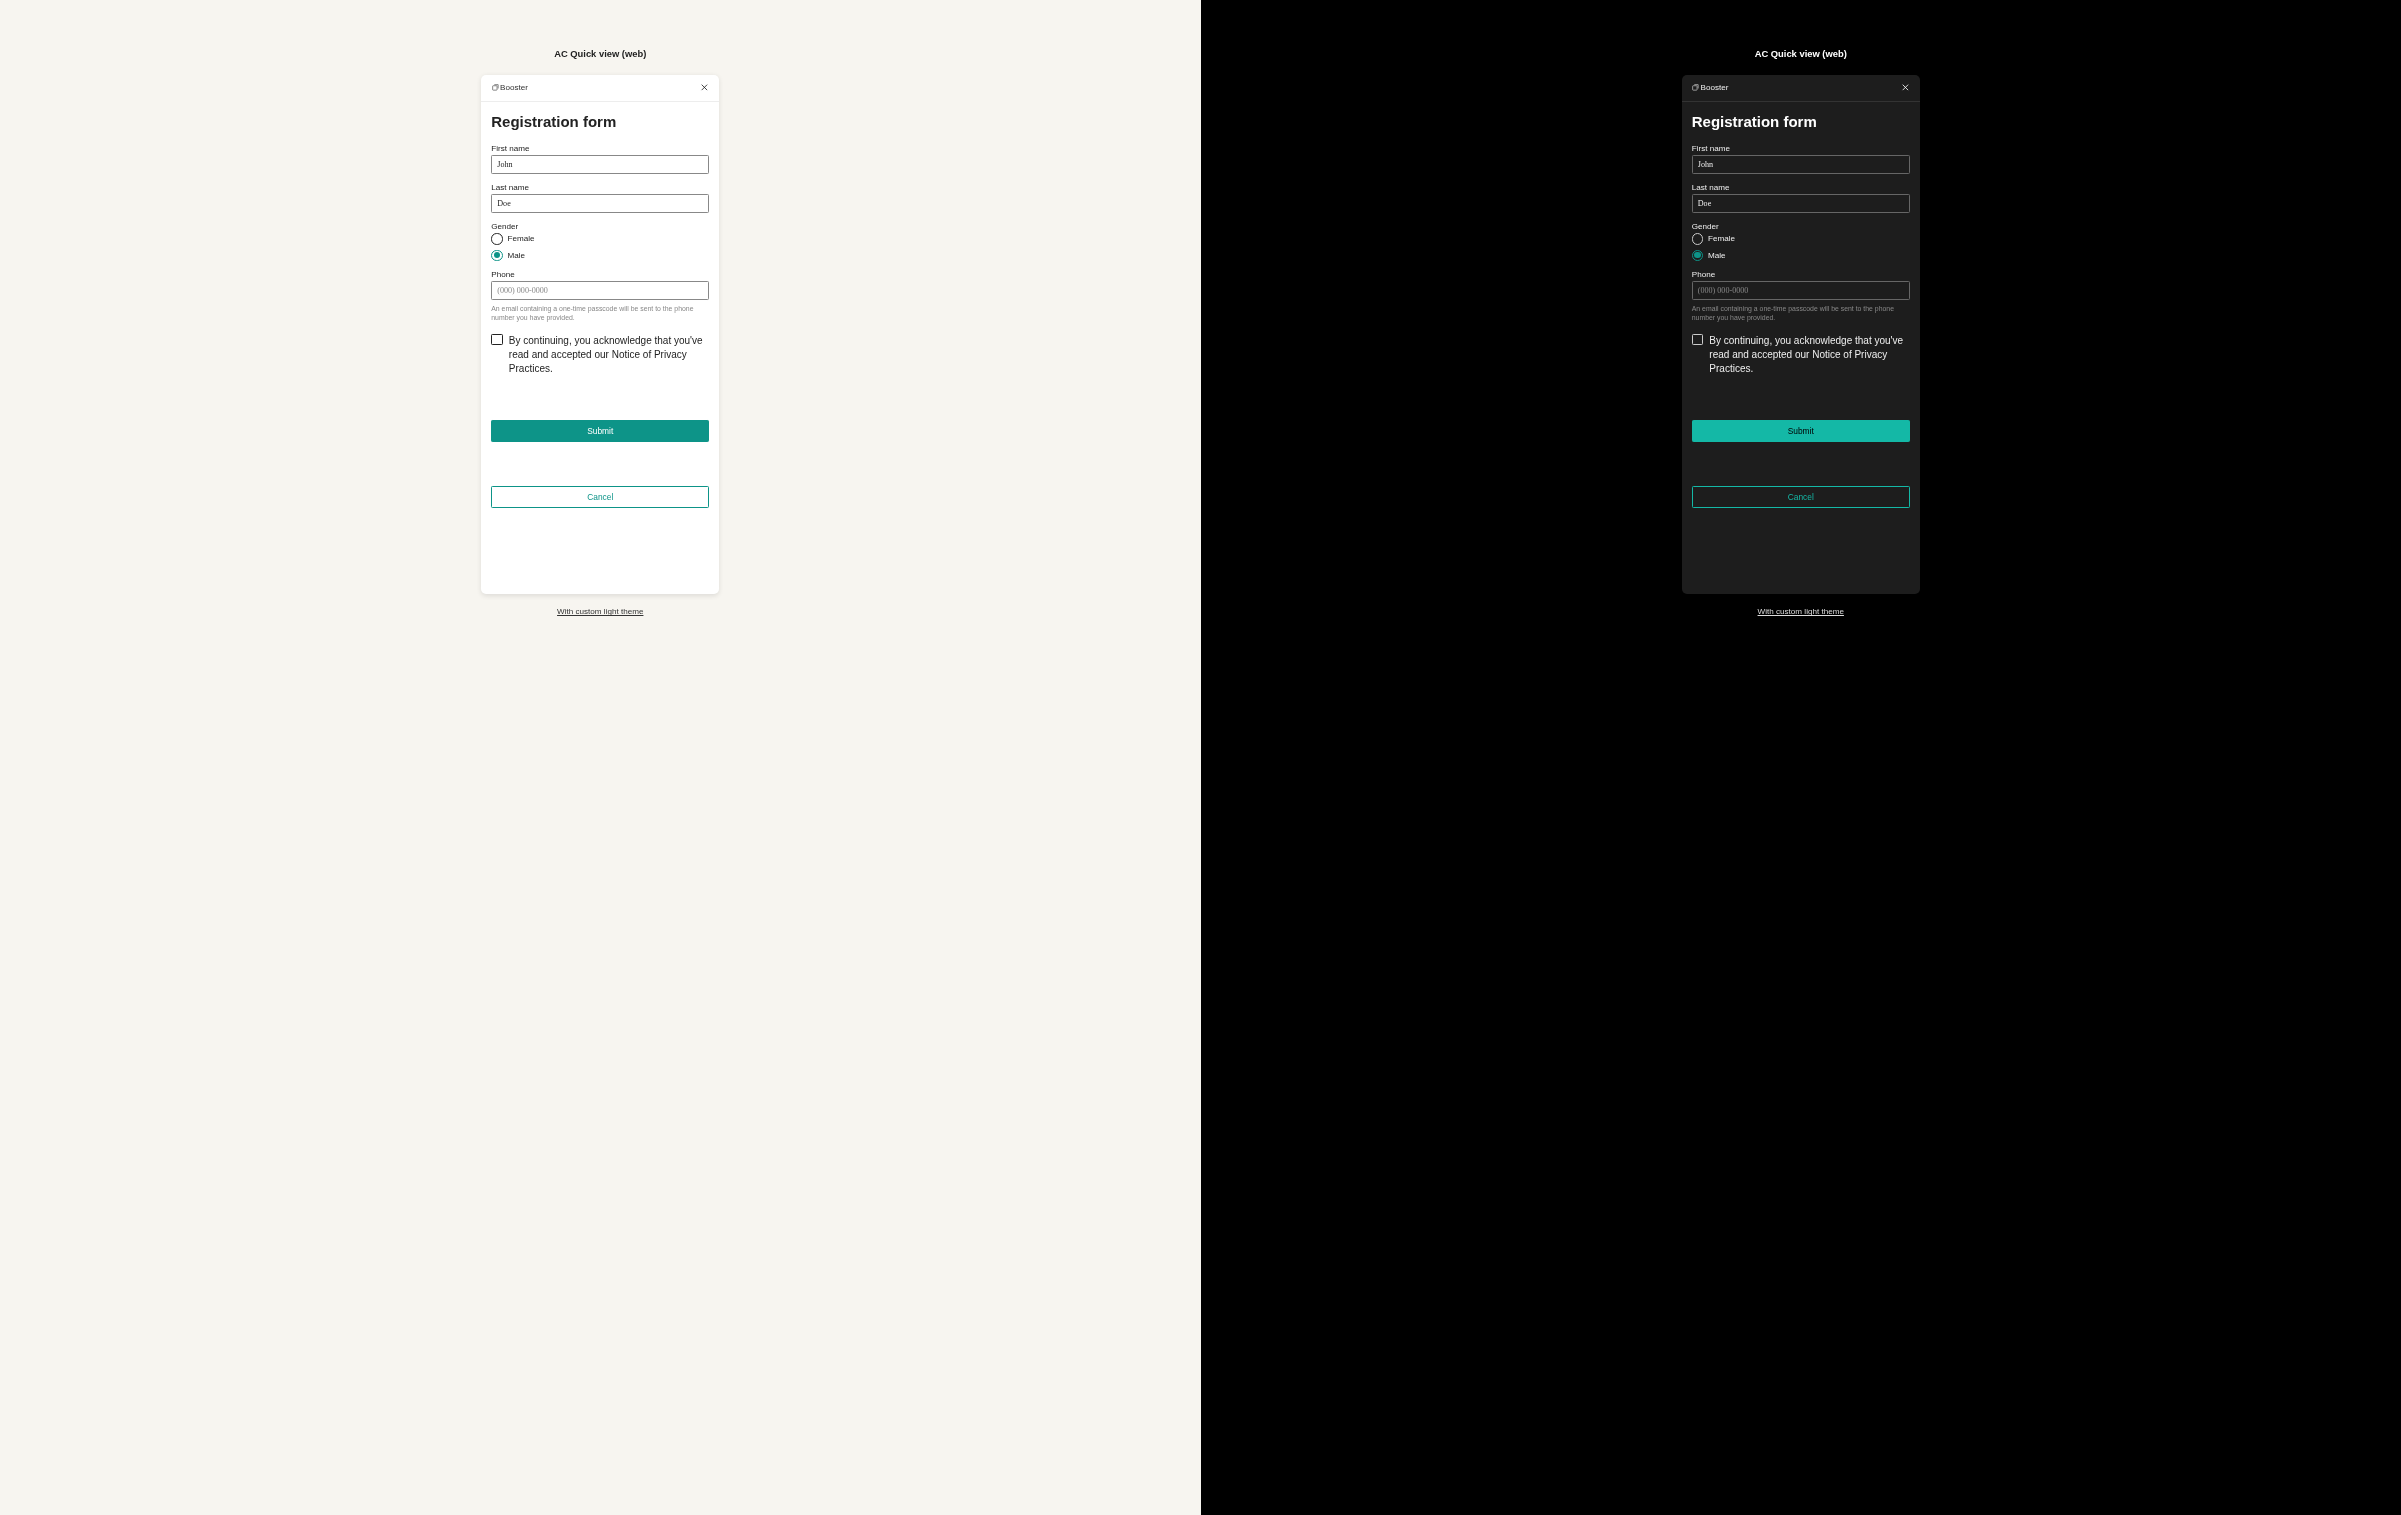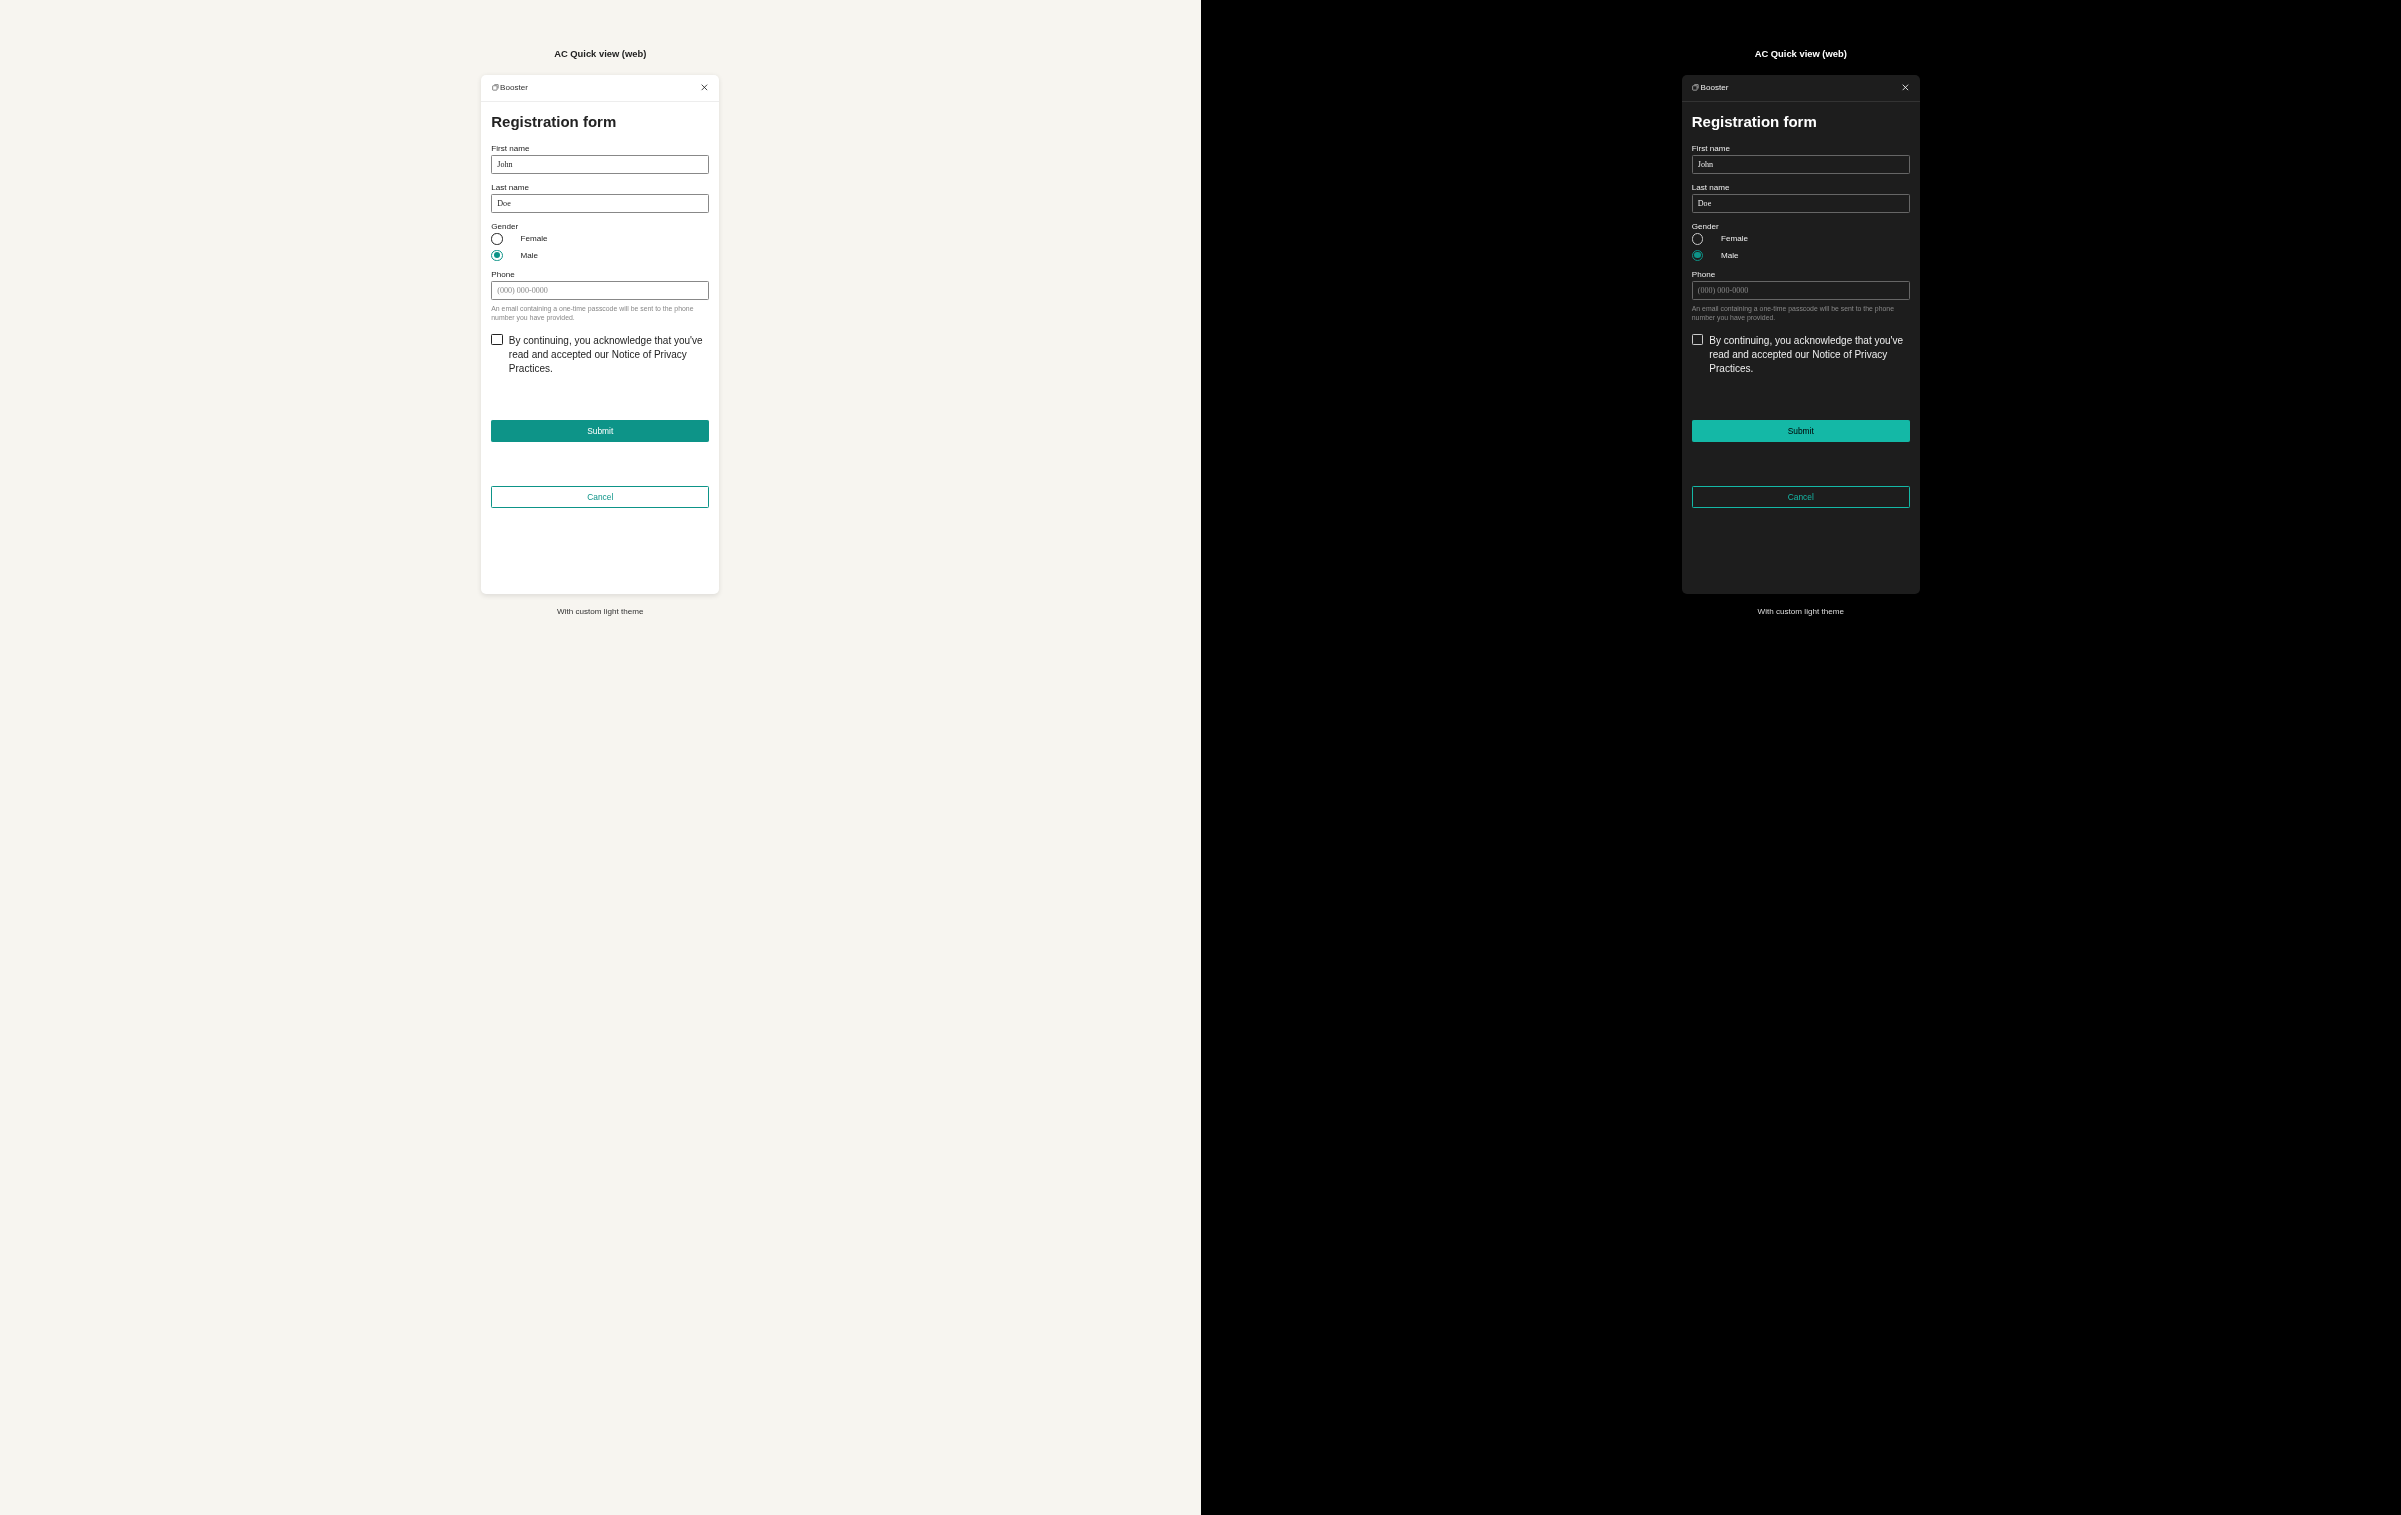--- a/index.html
+++ b/index.html
@@ -205,21 +205,21 @@
     .radio-group {
       display: flex;
       flex-direction: column;
       gap: 5px;
       margin-top: 2.5px;
     }
 
     .radio-option {
       display: flex;
       align-items: center;
-      gap: 18px;
+      gap: 5px;
       cursor: pointer;
     }
 
     .radio-circle {
       width: 11.3px;
       height: 11.3px;
       border-radius: 50%;
       border: 0.9px solid;
       display: flex;
       align-items: center;
@@ -351,20 +351,21 @@
     }
 
     .card-dark .btn-secondary {
       border-color: #14b8a6;
       color: #14b8a6;
     }
 
     .caption {
       font-size: 8.1px;
       margin-top: 13.8px;
+      text-decoration: underline;
     }
 
     .panel-light .caption {
       color: #333;
     }
 
     .panel-dark .caption {
       color: #ddd;
     }
   </style>

